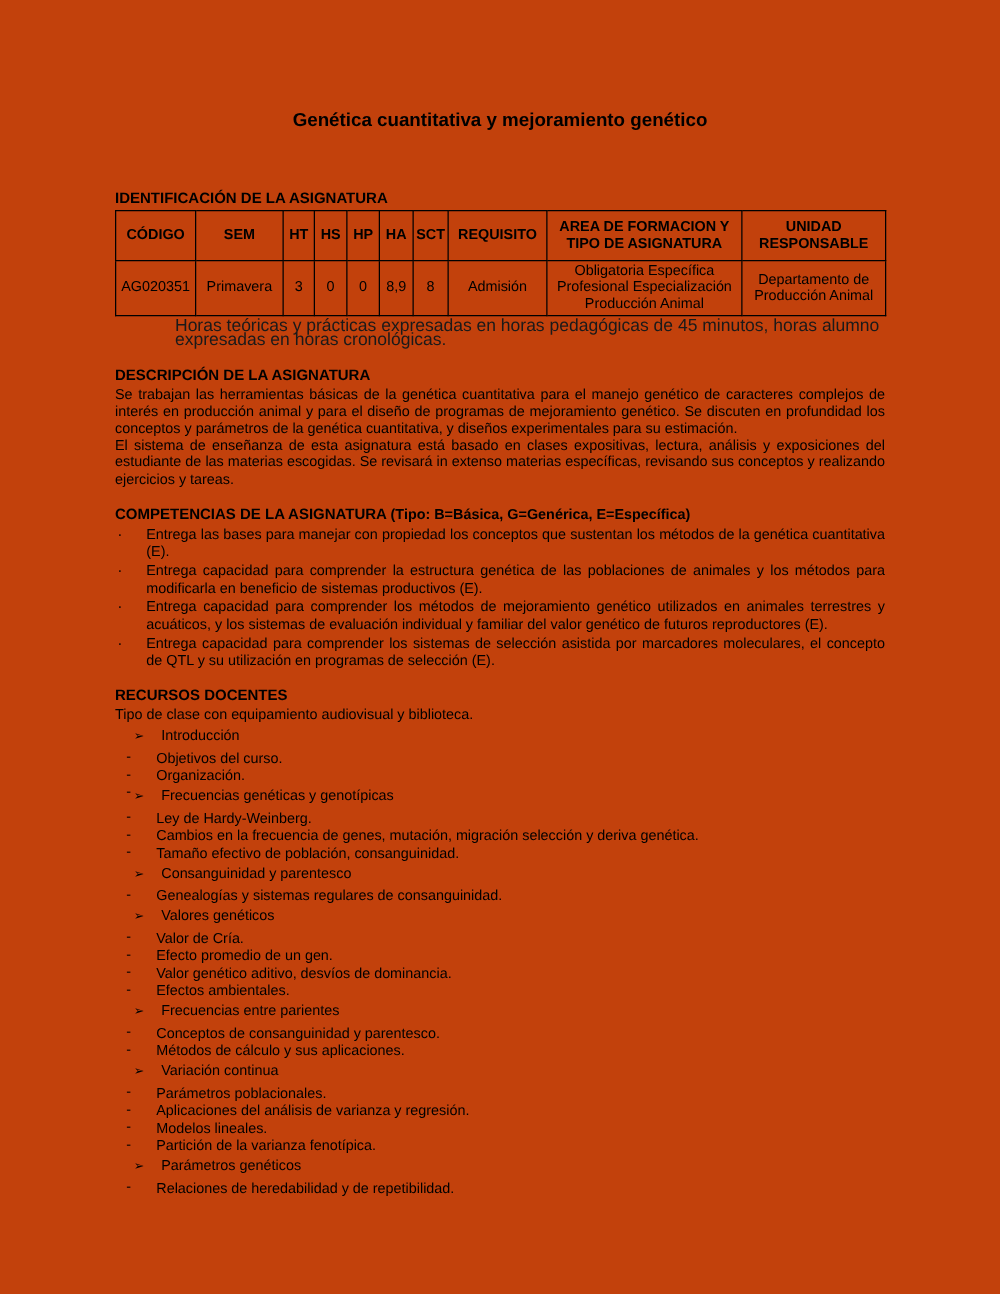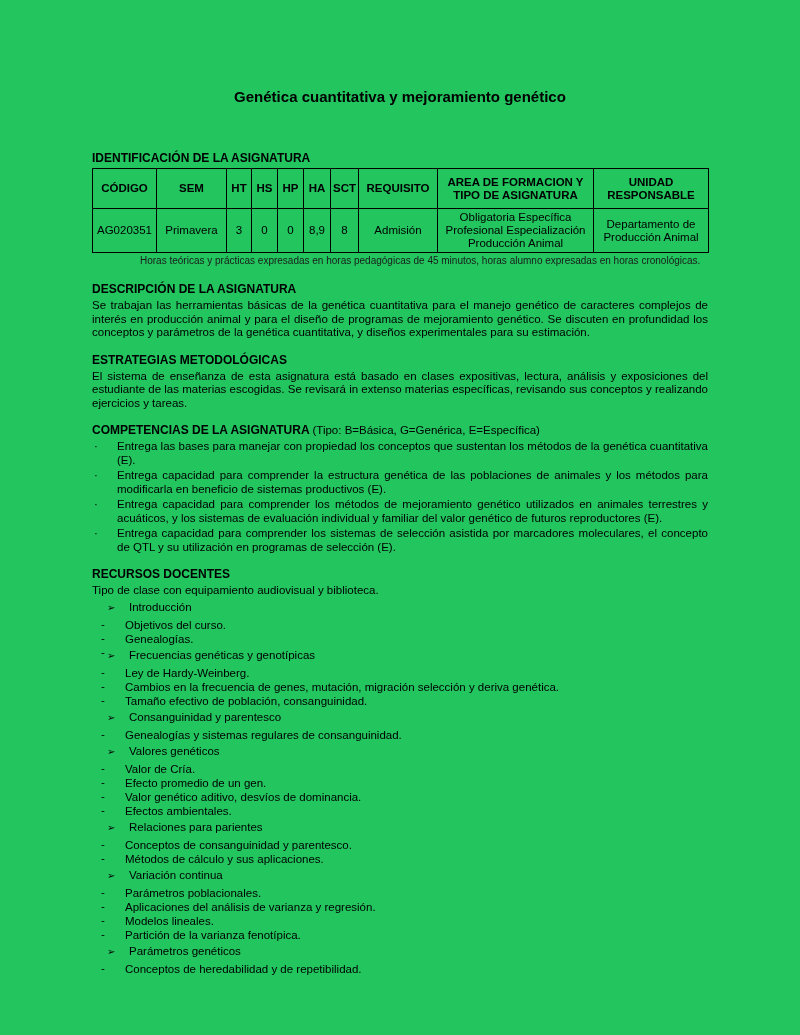--- a/index.html
+++ b/index.html
@@ -1,39 +1,39 @@
 <!DOCTYPE html>
 <html><head>
 <meta charset="utf-8">
 <style>
   * { box-sizing: border-box; }
   html, body { margin: 0; padding: 0; background: #ffffff; }
   .page {
     width: 800px;
     height: 1035px;
     padding: 88px 92px 24px 92px;
-    background: #22c55e;
+    background: #c2410c;
     color: #000000;
     font-family: "Liberation Sans", "DejaVu Sans", sans-serif;
     overflow: hidden;
   }
   .doc-title {
     font-size: 15px;
     font-weight: bold;
     text-align: center;
     margin: 0 0 46px 0;
   }
   .h2 {
     font-size: 12px;
     font-weight: bold;
     margin: 13px 0 3px 0;
     line-height: 14px;
   }
   .h2.first { margin-top: 15px; }
-  .h2-note { font-weight: normal; font-size: 11.5px; }
+  .h2-note { font-weight: bold; font-size: 11.5px; }
   .body-text {
     font-size: 11.5px;
     line-height: 13.5px;
     text-align: justify;
     margin: 0;
   }
   table.ident {
     border-collapse: collapse;
     table-layout: fixed;
     width: 616px;
@@ -43,21 +43,21 @@
     border: 1px solid #000;
     text-align: center;
     vertical-align: middle;
     padding: 2px 2px;
     line-height: 13px;
     overflow: hidden;
   }
   table.ident th { font-weight: bold; height: 40px; }
   table.ident td { height: 44px; }
   .footnote {
-    font-size: 10px;
+    font-size: 14px;
     color: #1a1a1a;
     margin: 2px 0 16px 0;
     line-height: 11px;
     padding-left: 48px;
   }
   .comp-list { margin: 1px 0 0 0; }
   .comp-item {
     position: relative;
     padding-left: 25px;
     font-size: 11.5px;
@@ -137,21 +137,20 @@
     </table>
     <div class="footnote">Horas teóricas y prácticas expresadas en horas pedagógicas de 45 minutos, horas alumno expresadas en horas cronológicas.</div>
   </div>
 
   <div>
     <div class="h2">DESCRIPCIÓN DE LA ASIGNATURA</div>
     <p class="body-text">Se trabajan las herramientas básicas de la genética cuantitativa para el manejo genético de caracteres complejos de interés en producción animal y para el diseño de programas de mejoramiento genético. Se discuten en profundidad los conceptos y parámetros de la genética cuantitativa, y diseños experimentales para su estimación.</p>
   </div>
 
   <div>
-    <div class="h2">ESTRATEGIAS METODOLÓGICAS</div>
     <p class="body-text">El sistema de enseñanza de esta asignatura está basado en clases expositivas, lectura, análisis y exposiciones del estudiante de las materias escogidas. Se revisará in extenso materias específicas, revisando sus conceptos y realizando ejercicios y tareas.</p>
   </div>
 
   <div>
     <div class="h2">
       <span>COMPETENCIAS DE LA ASIGNATURA</span>
       <span class="h2-note">(Tipo: B=Básica, G=Genérica, E=Específica)</span>
     </div>
     <div class="comp-list">
         <div class="comp-item"><span class="comp-bullet">·</span><span>Entrega las bases para manejar con propiedad los conceptos que sustentan los métodos de la genética cuantitativa (E).</span></div>
@@ -163,39 +162,39 @@
 
   <div>
     <div class="h2">RECURSOS DOCENTES</div>
     <p class="body-text">Tipo de clase con equipamiento audiovisual y biblioteca.</p>
   </div>
 
   <div>
     <div class="contents-list">
         <div class="c-topic"><span class="c-bullet">➢</span><span>Introducción</span></div>
         <div class="c-sub"><span class="c-bullet">-</span><span>Objetivos del curso.</span></div>
-        <div class="c-sub"><span class="c-bullet">-</span><span>Genealogías.</span></div>
+        <div class="c-sub"><span class="c-bullet">-</span><span>Organización.</span></div>
         <div class="c-sub"><span class="c-bullet">-</span></div>
         <div class="c-topic"><span class="c-bullet">➢</span><span>Frecuencias genéticas y genotípicas</span></div>
         <div class="c-sub"><span class="c-bullet">-</span><span>Ley de Hardy-Weinberg.</span></div>
         <div class="c-sub"><span class="c-bullet">-</span><span>Cambios en la frecuencia de genes, mutación, migración selección y deriva genética.</span></div>
         <div class="c-sub"><span class="c-bullet">-</span><span>Tamaño efectivo de población, consanguinidad.</span></div>
         <div class="c-topic"><span class="c-bullet">➢</span><span>Consanguinidad y parentesco</span></div>
         <div class="c-sub"><span class="c-bullet">-</span><span>Genealogías y sistemas regulares de consanguinidad.</span></div>
         <div class="c-topic"><span class="c-bullet">➢</span><span>Valores genéticos</span></div>
         <div class="c-sub"><span class="c-bullet">-</span><span>Valor de Cría.</span></div>
         <div class="c-sub"><span class="c-bullet">-</span><span>Efecto promedio de un gen.</span></div>
         <div class="c-sub"><span class="c-bullet">-</span><span>Valor genético aditivo, desvíos de dominancia.</span></div>
         <div class="c-sub"><span class="c-bullet">-</span><span>Efectos ambientales.</span></div>
-        <div class="c-topic"><span class="c-bullet">➢</span><span>Relaciones para parientes</span></div>
+        <div class="c-topic"><span class="c-bullet">➢</span><span>Frecuencias entre parientes</span></div>
         <div class="c-sub"><span class="c-bullet">-</span><span>Conceptos de consanguinidad y parentesco.</span></div>
         <div class="c-sub"><span class="c-bullet">-</span><span>Métodos de cálculo y sus aplicaciones.</span></div>
         <div class="c-topic"><span class="c-bullet">➢</span><span>Variación continua</span></div>
         <div class="c-sub"><span class="c-bullet">-</span><span>Parámetros poblacionales.</span></div>
         <div class="c-sub"><span class="c-bullet">-</span><span>Aplicaciones del análisis de varianza y regresión.</span></div>
         <div class="c-sub"><span class="c-bullet">-</span><span>Modelos lineales.</span></div>
         <div class="c-sub"><span class="c-bullet">-</span><span>Partición de la varianza fenotípica.</span></div>
         <div class="c-topic"><span class="c-bullet">➢</span><span>Parámetros genéticos</span></div>
-        <div class="c-sub"><span class="c-bullet">-</span><span>Conceptos de heredabilidad y de repetibilidad.</span></div>
+        <div class="c-sub"><span class="c-bullet">-</span><span>Relaciones de heredabilidad y de repetibilidad.</span></div>
       </div>
   </div>
 
 </div>
 
 </body></html>

